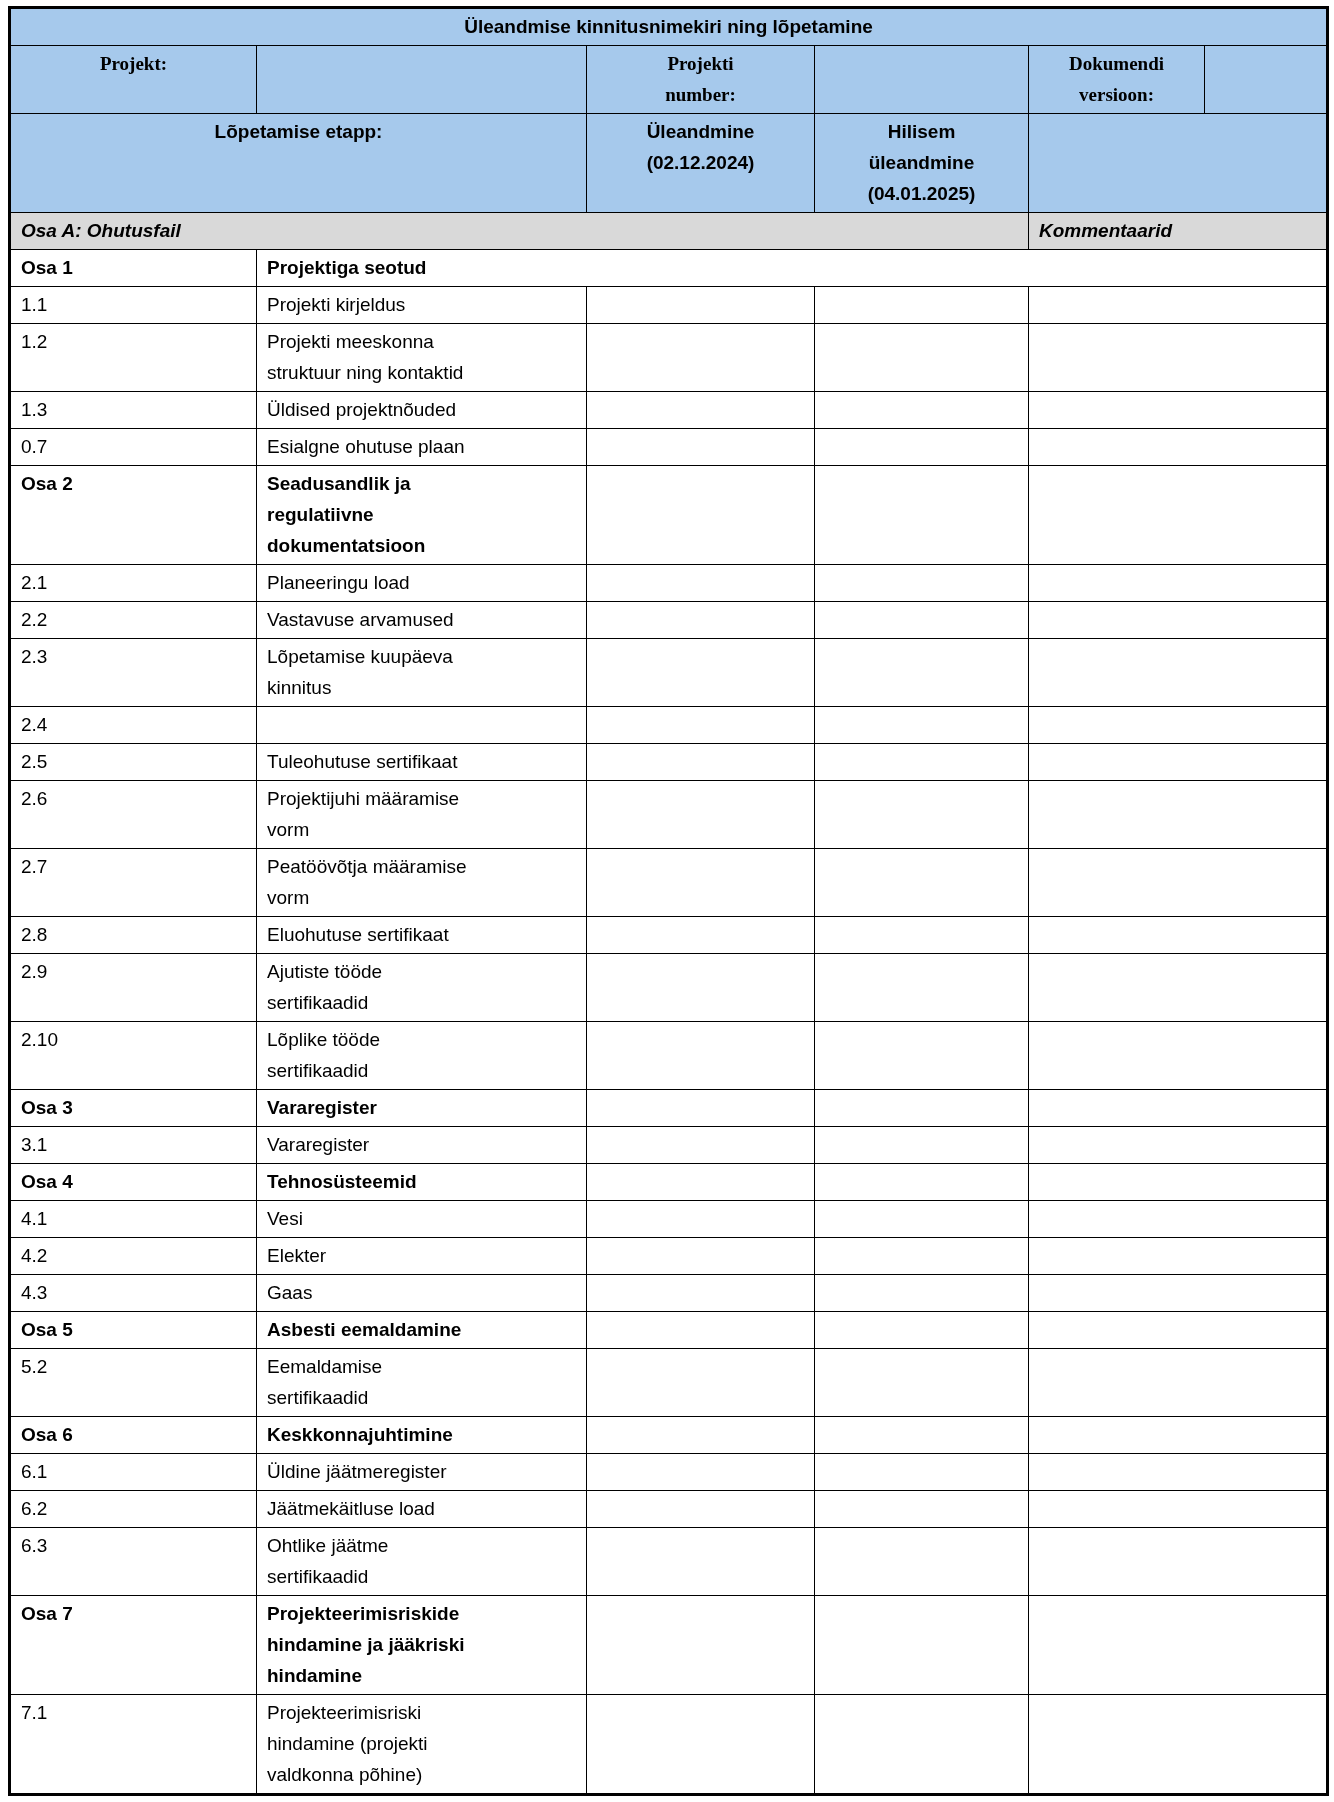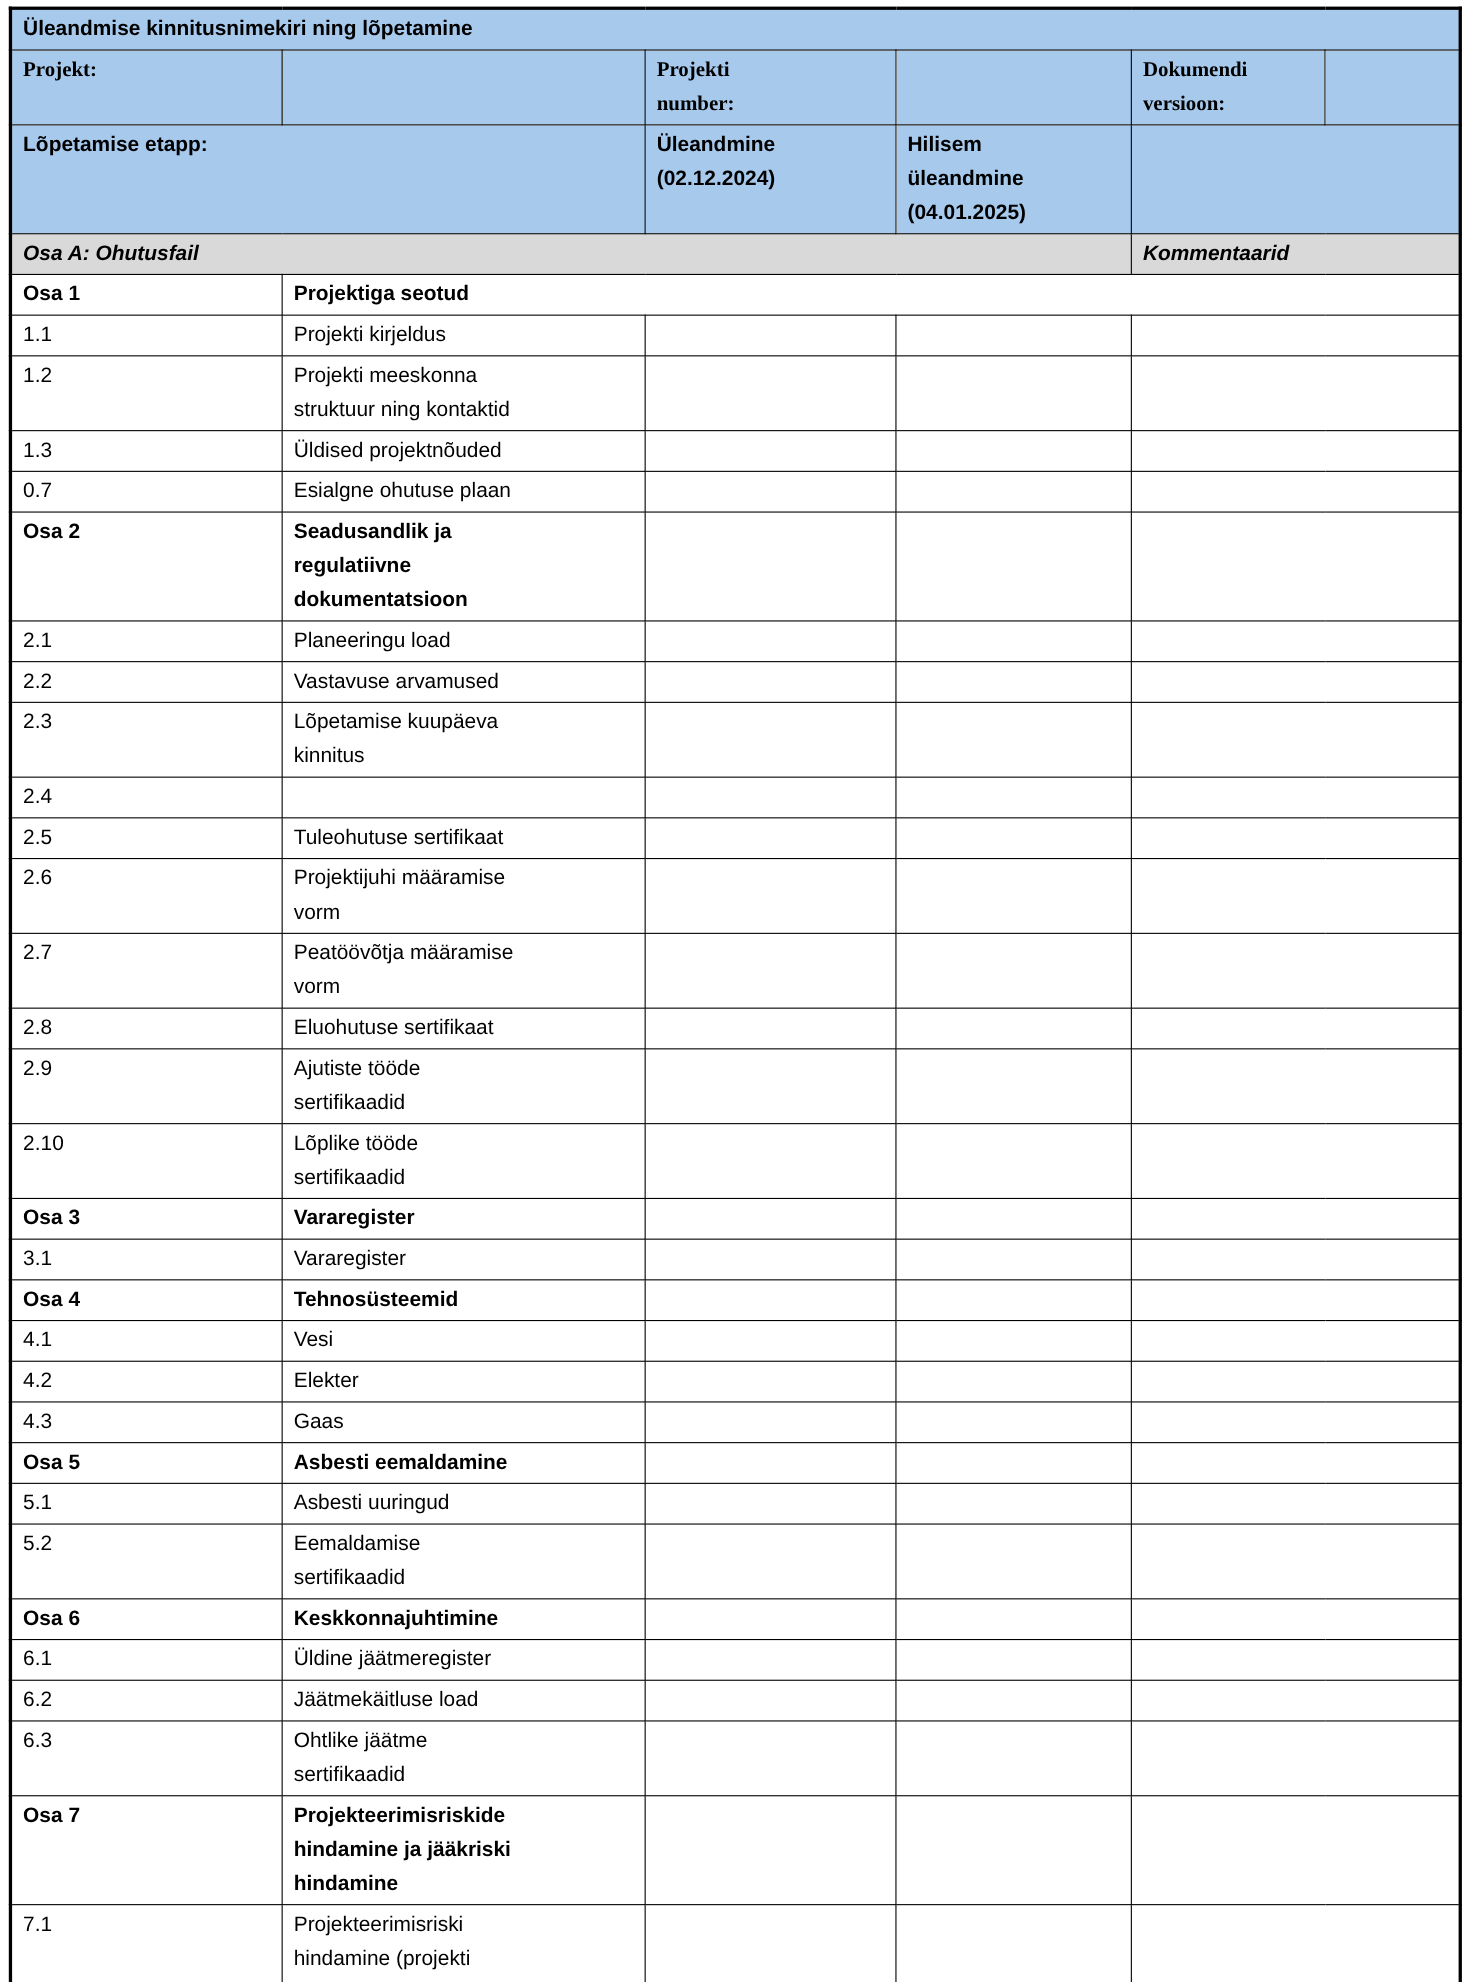--- a/index.html
+++ b/index.html
@@ -30,21 +30,21 @@
   td{
     border:1.5px solid var(--border);
     padding:2px 10px 3px 10px;
     font-size:19px;
     line-height:31px;
     vertical-align:top;
     overflow:hidden;
     word-wrap:break-word;
   }
   .bold{font-weight:bold;}
-  .blue{background:var(--blue);}
+  .blue{background:var(--blue);text-align:center;}
   .gray{background:var(--gray);}
   .prewrap{white-space:pre-line;}
   tr.title-row td{height:30px;}
   tr.project-row td{height:62px;font-family:Liberation Serif, serif;}
   tr.stage-row td{height:92px;}
   tr.section-a-row td{height:30px;font-style:italic;}
   tbody.body-rows td{height:34px;}
 </style>
 </head>
 <body>
@@ -248,27 +248,20 @@
           <td colspan="2"></td>
         </tr>
         <tr>
           <td class="bold">Osa 5</td>
           <td class="prewrap bold">Asbesti eemaldamine</td>
           <td></td>
           <td></td>
           <td colspan="2"></td>
         </tr>
         <tr>
-          <td class="">5.1</td>
-          <td class="prewrap">Asbesti uuringud</td>
-          <td></td>
-          <td></td>
-          <td colspan="2"></td>
-        </tr>
-        <tr>
           <td class="">5.2</td>
           <td class="prewrap">Eemaldamise
 sertifikaadid</td>
           <td></td>
           <td></td>
           <td colspan="2"></td>
         </tr>
         <tr>
           <td class="bold">Osa 6</td>
           <td class="prewrap bold">Keskkonnajuhtimine</td>

